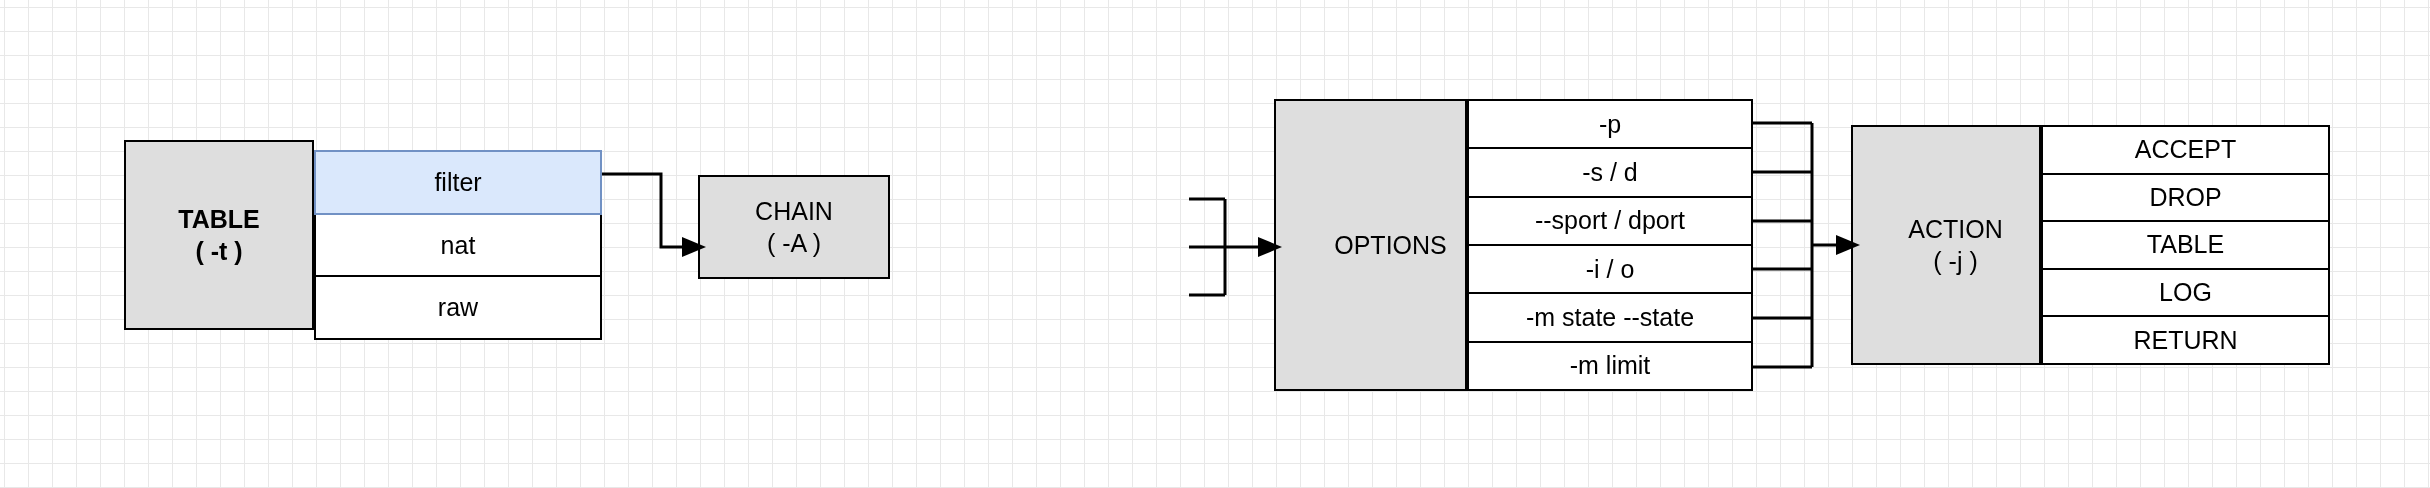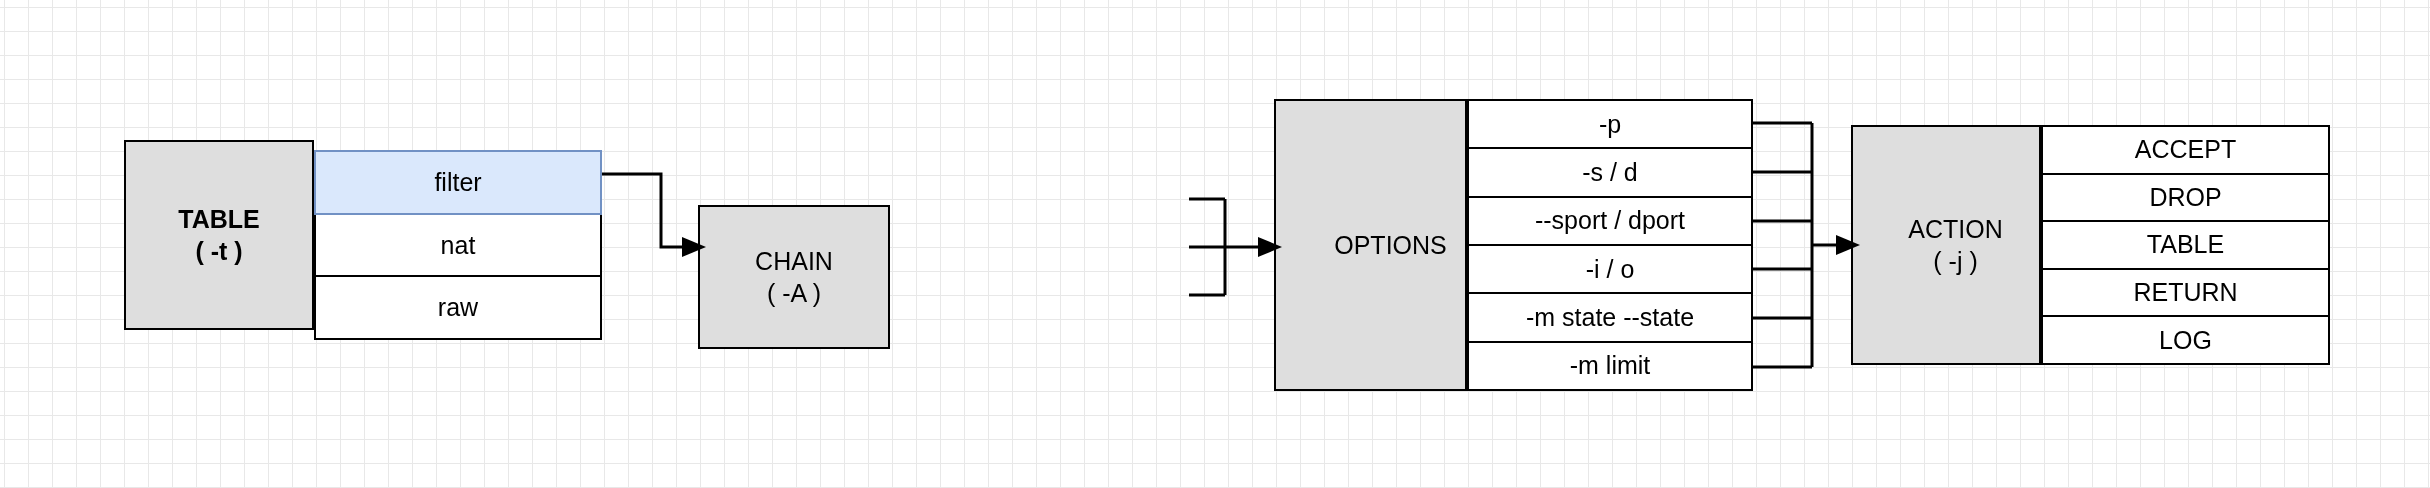--- a/index.html
+++ b/index.html
@@ -104,21 +104,21 @@
 
   <div class="node head-node" style="left:124px; top:140px; width:190px; height:190px;font-weight:bold;">TABLE
 ( -t )</div>
 
   <div class="list" style="left:314px; top:150px; width:288px; height:190px;">
     <div class="list-row selected">filter</div>
     <div class="list-row">nat</div>
     <div class="list-row">raw</div>
   </div>
 
-  <div class="node head-node" style="left:698px; top:175px; width:192px; height:144px;margin-top:30px;">CHAIN
+  <div class="node head-node" style="left:698px; top:175px; width:192px; height:104px;">CHAIN
 ( -A )</div>
 
 
   <div class="node head-node" style="left:1274px; top:99px; width:193px; height:292px;padding-left:40px;">OPTIONS</div>
 
   <div class="list" style="left:1467px; top:99px; width:286px; height:292px;">
     <div class="list-row">-p</div>
     <div class="list-row">-s / d</div>
     <div class="list-row">--sport / dport</div>
     <div class="list-row">-i / o</div>
@@ -126,22 +126,22 @@
     <div class="list-row">-m limit</div>
   </div>
 
   <div class="node head-node" style="left:1851px; top:125px; width:190px; height:240px;padding-left:19px;">ACTION
 ( -j )</div>
 
   <div class="list" style="left:2041px; top:125px; width:289px; height:240px;justify-content:space-between;">
     <div class="list-row">ACCEPT</div>
     <div class="list-row">DROP</div>
     <div class="list-row">TABLE</div>
+    <div class="list-row">LOG</div>
     <div class="list-row">RETURN</div>
-    <div class="list-row">LOG</div>
   </div>
 
   <svg id="edges" viewBox="0 0 2430 488">
 
     <g>
       <path d="M 602 174 L 661 174 L 661 247 L 684 247"></path>
       <polygon class="arrowhead" points="682,237 706,247 682,257"></polygon>
     </g>
 
     <g>

